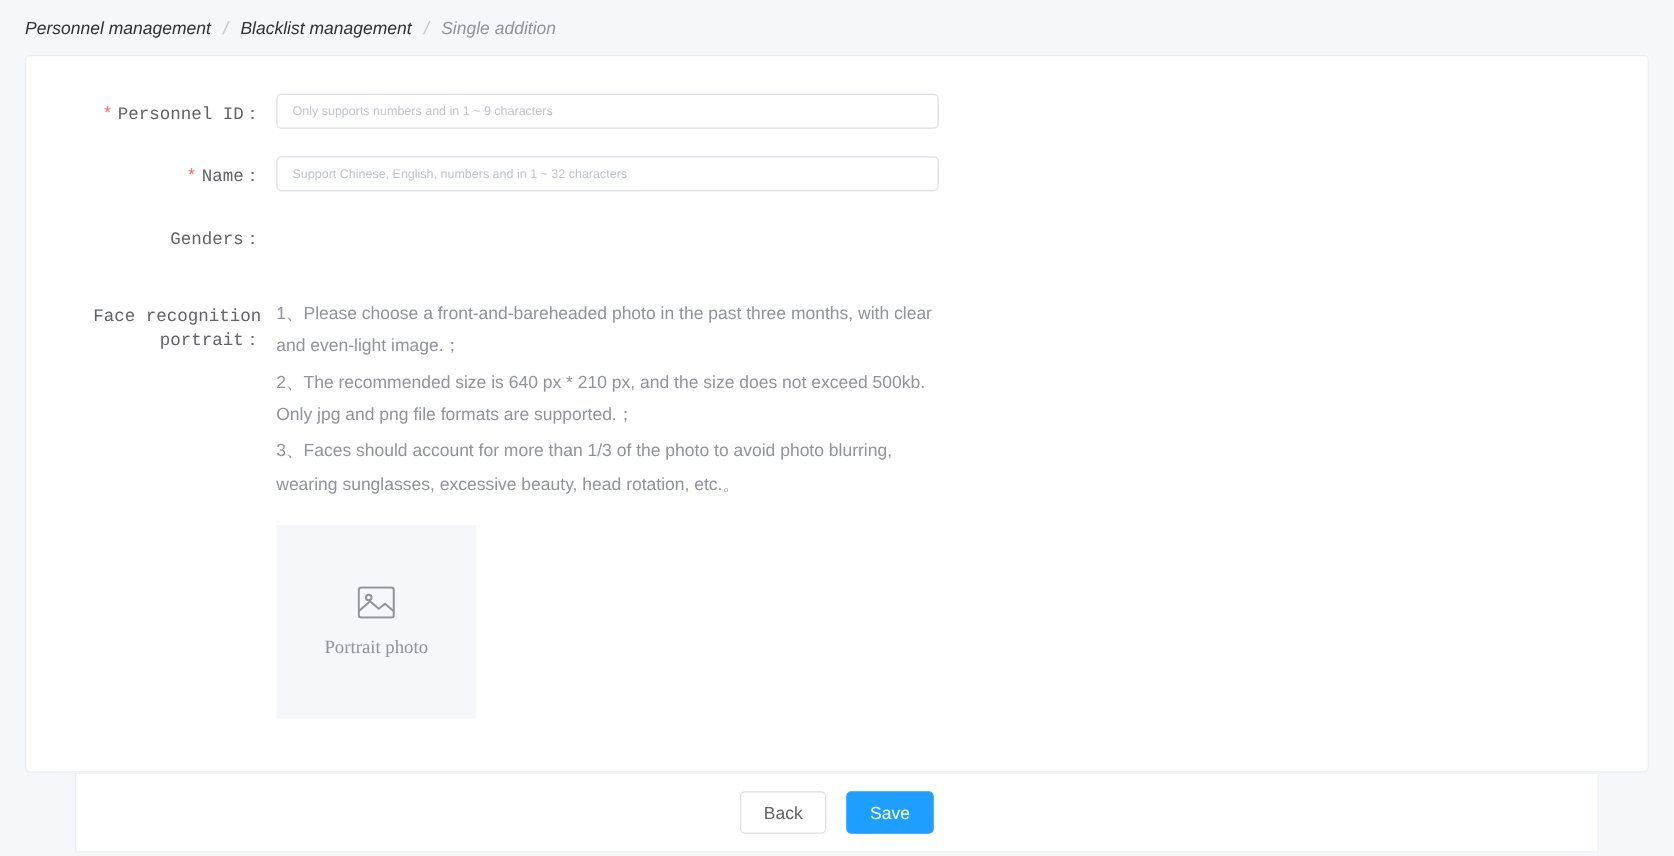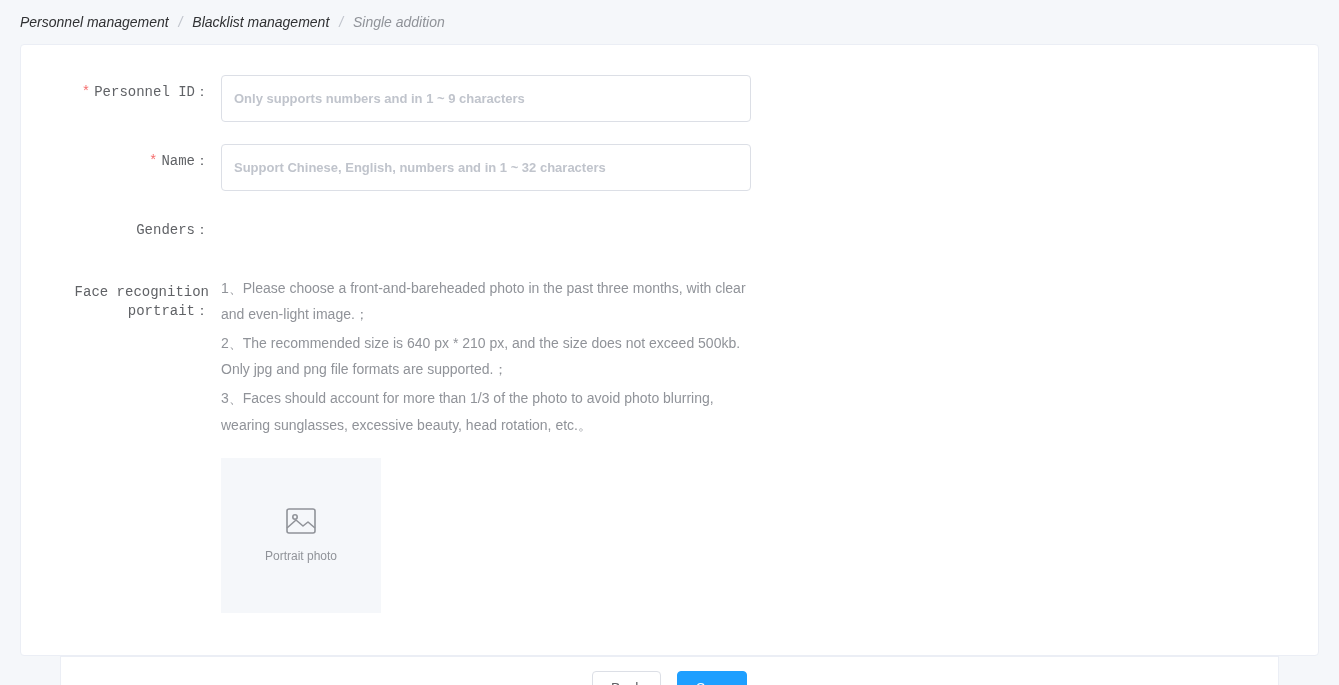--- a/index.html
+++ b/index.html
@@ -54,29 +54,28 @@
   }
   .label-col .req {
     color: #f56c6c;
     margin-right: 4px;
   }
   .ctrl-col {
     width: 530px;
   }
   .text-input, .select-input {
     width: 100%;
-    height: 47px;
+    height: 28px;
     border: 1px solid #dcdfe6;
     border-radius: 4px;
     padding: 0 12px;
-    font-size: 13px;
+    font-size: 10px;
     color: #606266;
     background: #fff;
     outline: none;
-    font-weight: bold;
   }
   .text-input::placeholder {
     color: #c0c4cc;
   }
   .select-wrap {
     position: relative;
   }
   .select-input {
     color: #c0c4cc;
     cursor: pointer;
@@ -108,21 +107,22 @@
     align-items: center;
     justify-content: center;
     cursor: pointer;
   }
   .upload-area svg {
     color: #909399;
   }
   .upload-label {
     margin-top: 12px;
     color: #909399;
-    font-size: 12px;
+    font-size: 15px;
+    font-family: Liberation Serif, serif;
   }
   .footer-bar {
     background: #fff;
     border: 1px solid #ebeef5;
     border-top: 1px solid #ebeef5;
     margin: 0 60px 10px 60px;
     padding: 14px 0;
     text-align: center;
   }
   .btn {

